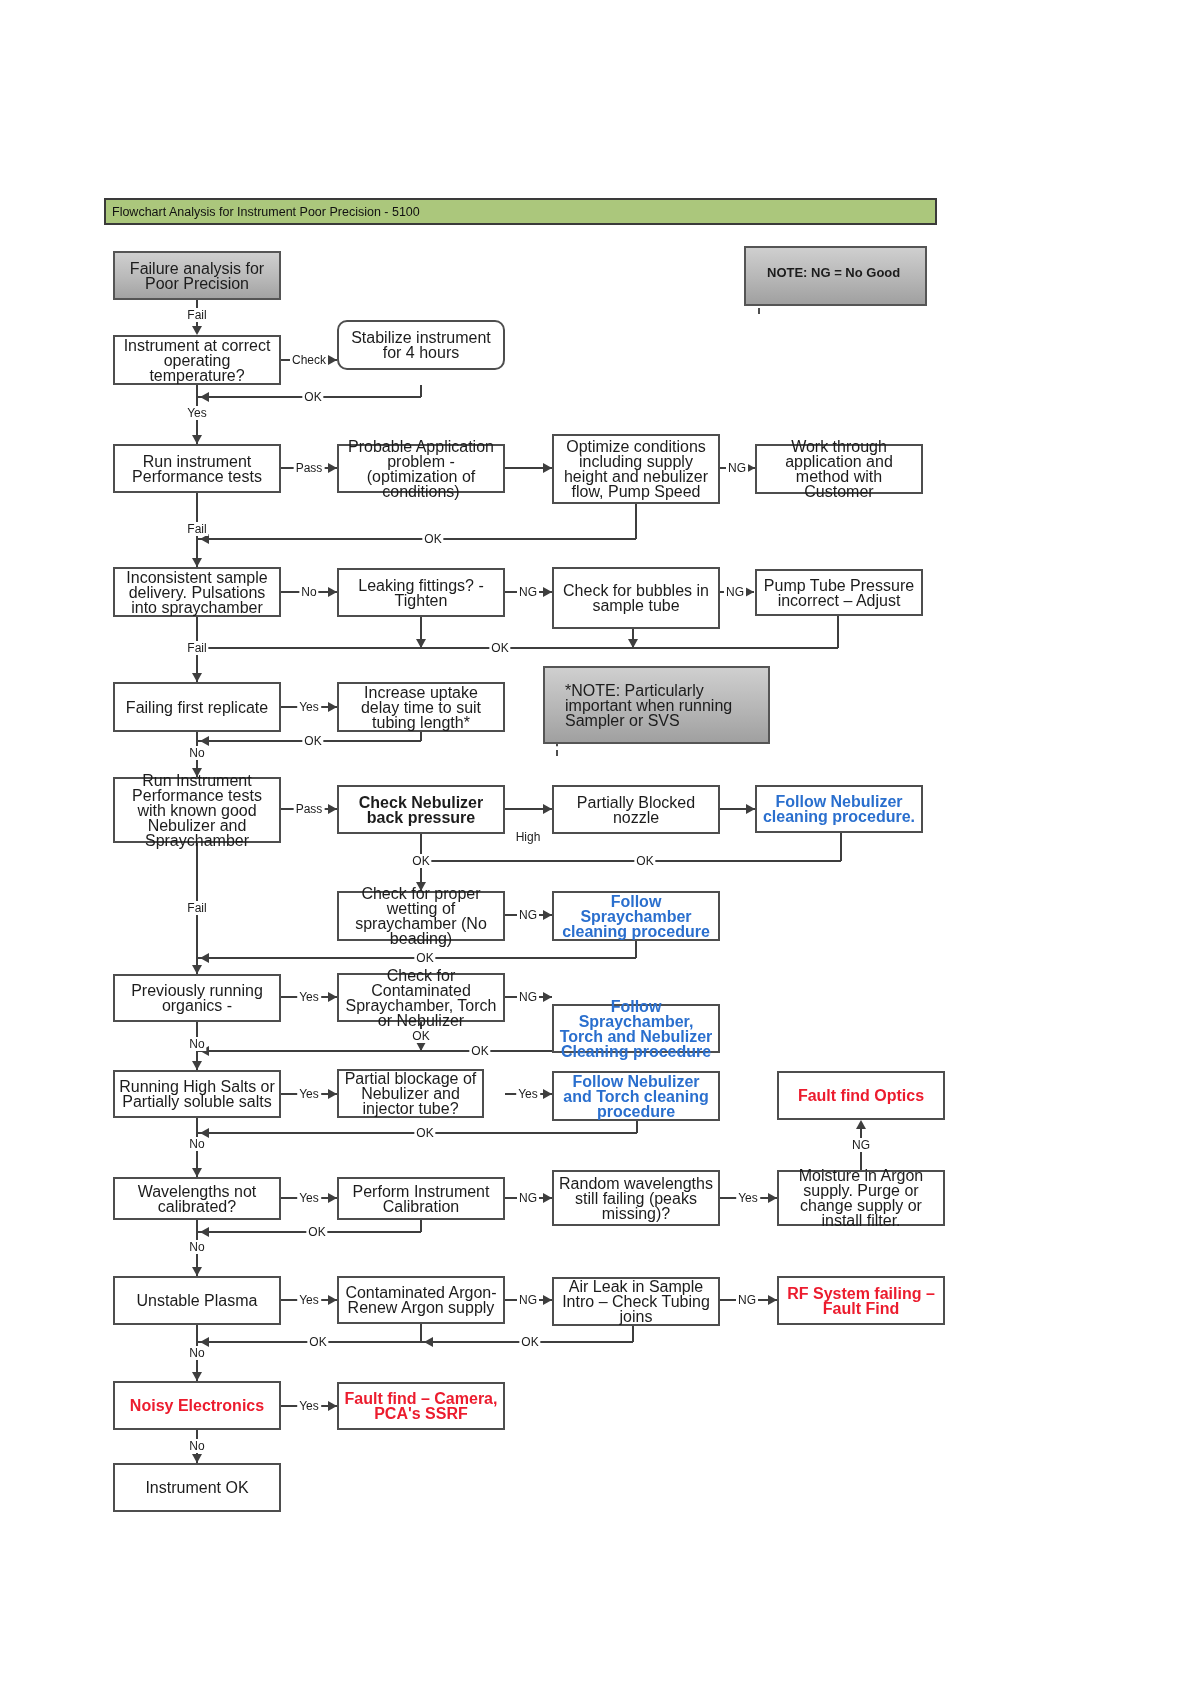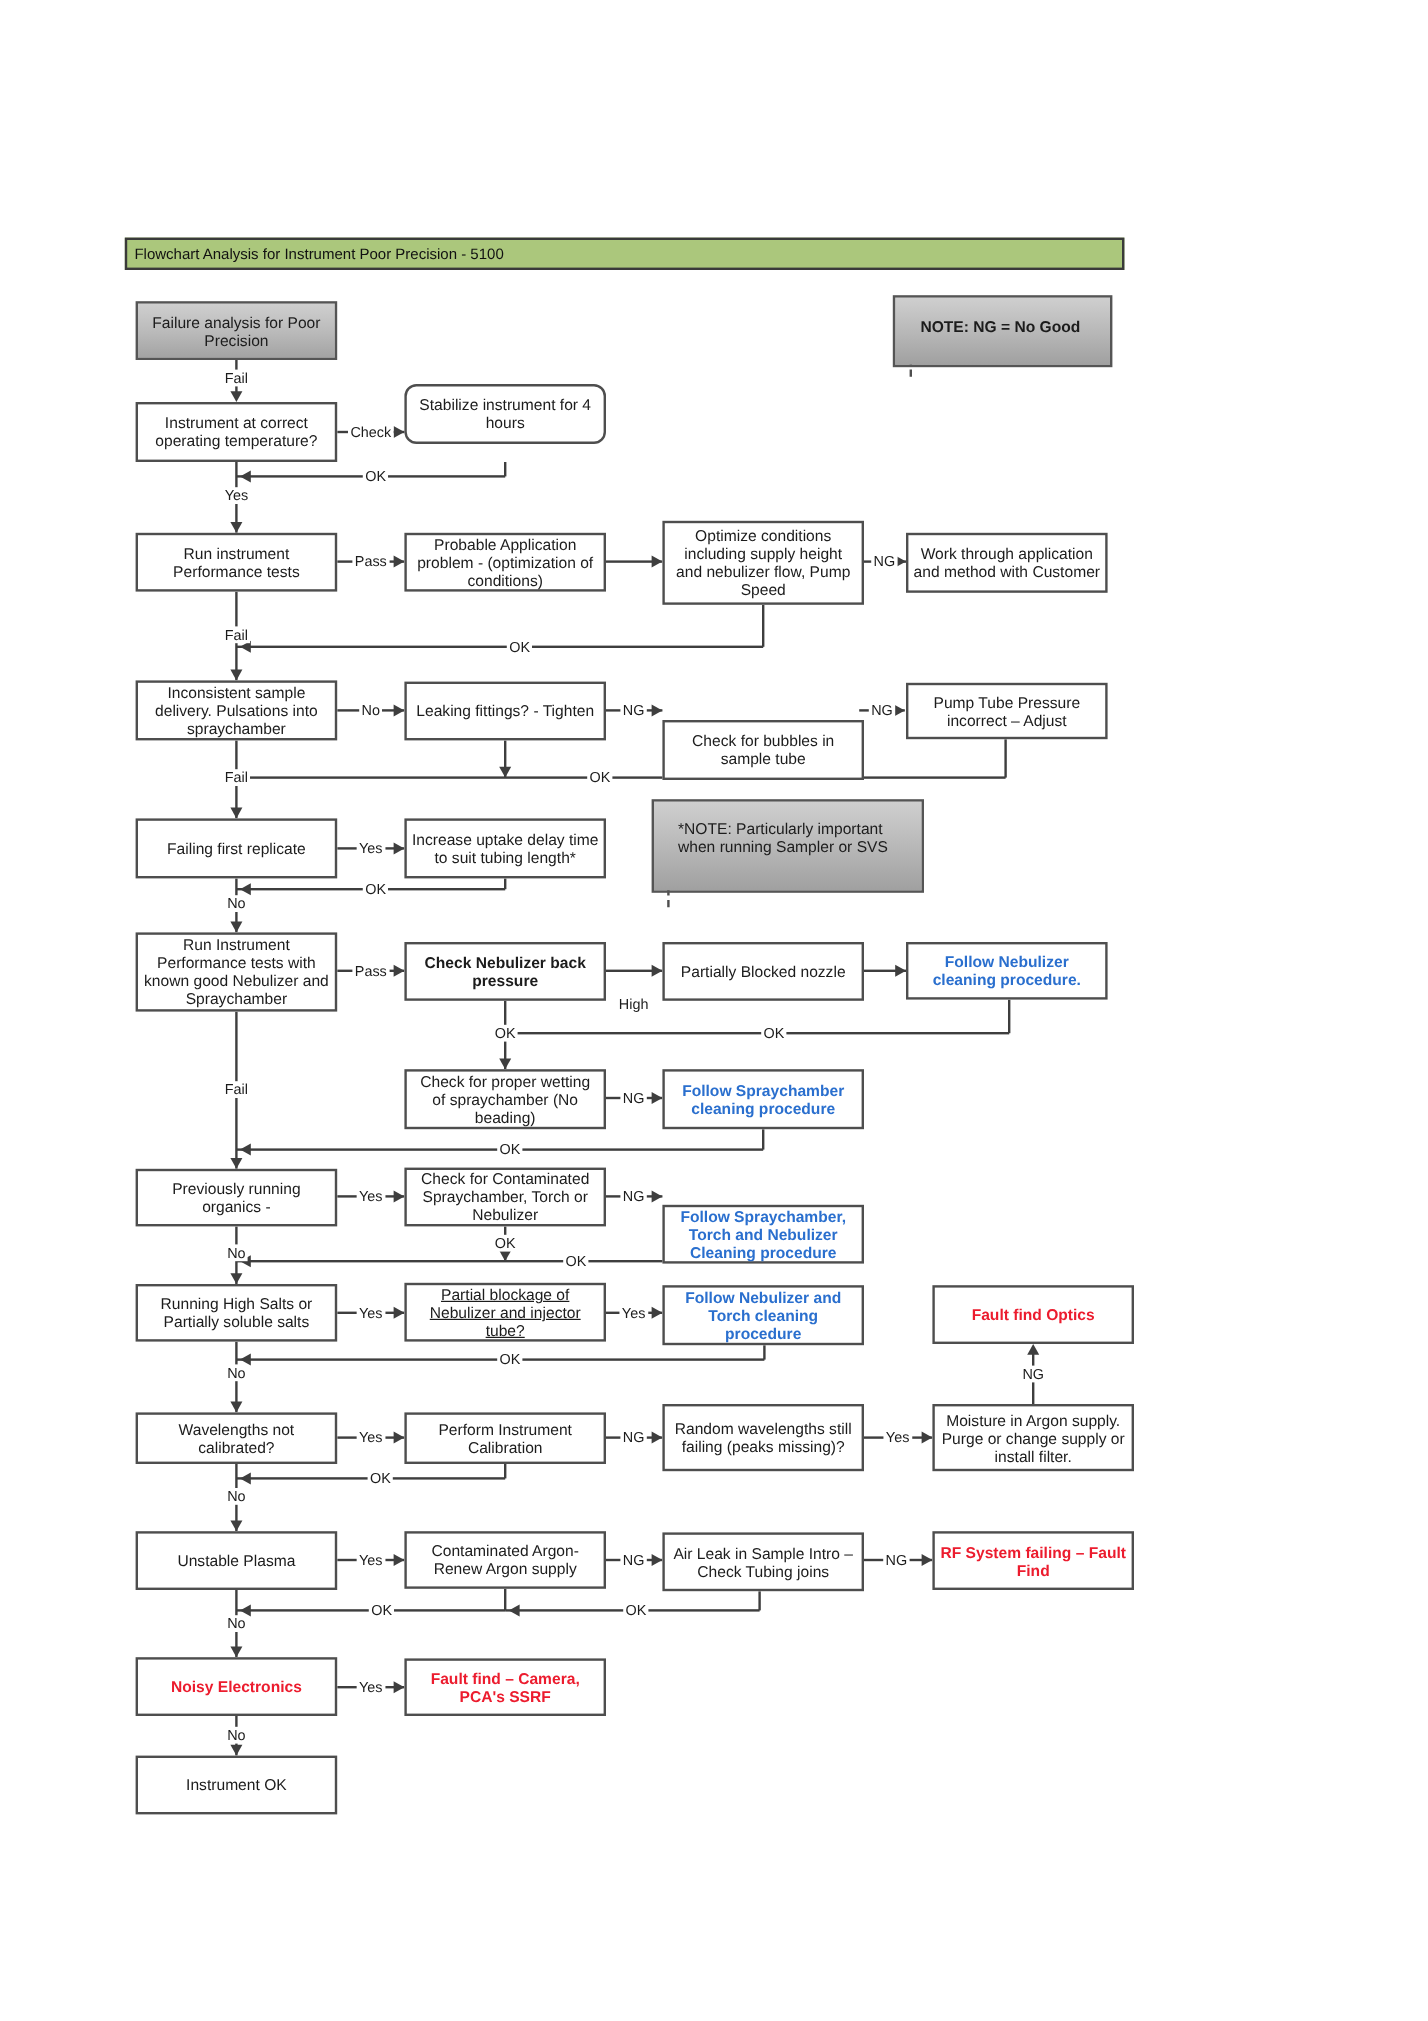--- a/index.html
+++ b/index.html
@@ -18,21 +18,21 @@
     padding-left:6px;
     font-size:12.5px;color:#111111;
   }
   .node{
     position:absolute;
     box-sizing:border-box;
     border:2px solid #4e4e4e;
     background:#ffffff;
     display:flex;align-items:center;justify-content:center;
     text-align:center;
-    font-size:13px;line-height:15px;color:#1c1c1c;
+    font-size:16px;line-height:15px;color:#1c1c1c;
     padding:2px 4px;
   }
   .node.gray{
     background:linear-gradient(180deg,#cfcfcf 0%,#b9b9b9 55%,#a3a3a3 100%);
     border-color:#555555;
   }
   .node.note, .node.note-bold{
     background:linear-gradient(180deg,#cfcfcf 0%,#b6b6b6 55%,#a0a0a0 100%);
     border-color:#555555;
     align-items:flex-start;justify-content:flex-start;
@@ -253,21 +253,21 @@
       </div>
       <div class="node plain" style="left: 755px; top: 444px; width: 168px; height: 50px;">
         <span>Work through application and method with Customer</span>
       </div>
       <div class="node plain" style="left: 113px; top: 567px; width: 168px; height: 50px;">
         <span>Inconsistent sample delivery. Pulsations into spraychamber</span>
       </div>
       <div class="node plain" style="left: 337px; top: 568px; width: 168px; height: 49px;">
         <span>Leaking fittings? - Tighten</span>
       </div>
-      <div class="node plain" style="left: 552px; top: 600px; width: 168px; height: 50px;">
+      <div class="node plain" style="left: 552px; top: 567px; width: 168px; height: 62px;">
         <span>Check for bubbles in sample tube</span>
       </div>
       <div class="node plain" style="left: 755px; top: 569px; width: 168px; height: 47px;">
         <span>Pump Tube Pressure incorrect – Adjust</span>
       </div>
       <div class="node plain" style="left: 113px; top: 682px; width: 168px; height: 50px;">
         <span>Failing first replicate</span>
       </div>
       <div class="node plain" style="left: 337px; top: 682px; width: 168px; height: 50px;">
         <span>Increase uptake delay time to suit tubing length*</span>
@@ -298,21 +298,21 @@
       </div>
       <div class="node plain" style="left: 337px; top: 973px; width: 168px; height: 49px;">
         <span>Check for Contaminated Spraychamber, Torch or Nebulizer</span>
       </div>
       <div class="node blue" style="left: 552px; top: 1004px; width: 168px; height: 49px; color: rgb(42, 111, 206);">
         <span>Follow Spraychamber, Torch and Nebulizer Cleaning procedure</span>
       </div>
       <div class="node plain" style="left: 113px; top: 1070px; width: 168px; height: 48px;">
         <span>Running High Salts or Partially soluble salts</span>
       </div>
-      <div class="node plain" style="left: 337px; top: 1069px; width: 168px; height: 49px; text-decoration: underline;">
+      <div class="node plain" style="left: 337px; top: 1069px; width: 147px; height: 49px;">
         <span>Partial blockage of Nebulizer and injector tube?</span>
       </div>
       <div class="node blue" style="left: 552px; top: 1071px; width: 168px; height: 50px; color: rgb(42, 111, 206);">
         <span>Follow Nebulizer and Torch cleaning procedure</span>
       </div>
       <div class="node red" style="left: 777px; top: 1071px; width: 168px; height: 49px; color: rgb(236, 28, 46);">
         <span>Fault find Optics</span>
       </div>
       <div class="node plain" style="left: 113px; top: 1177px; width: 168px; height: 43px;">
         <span>Wavelengths not calibrated?</span>

